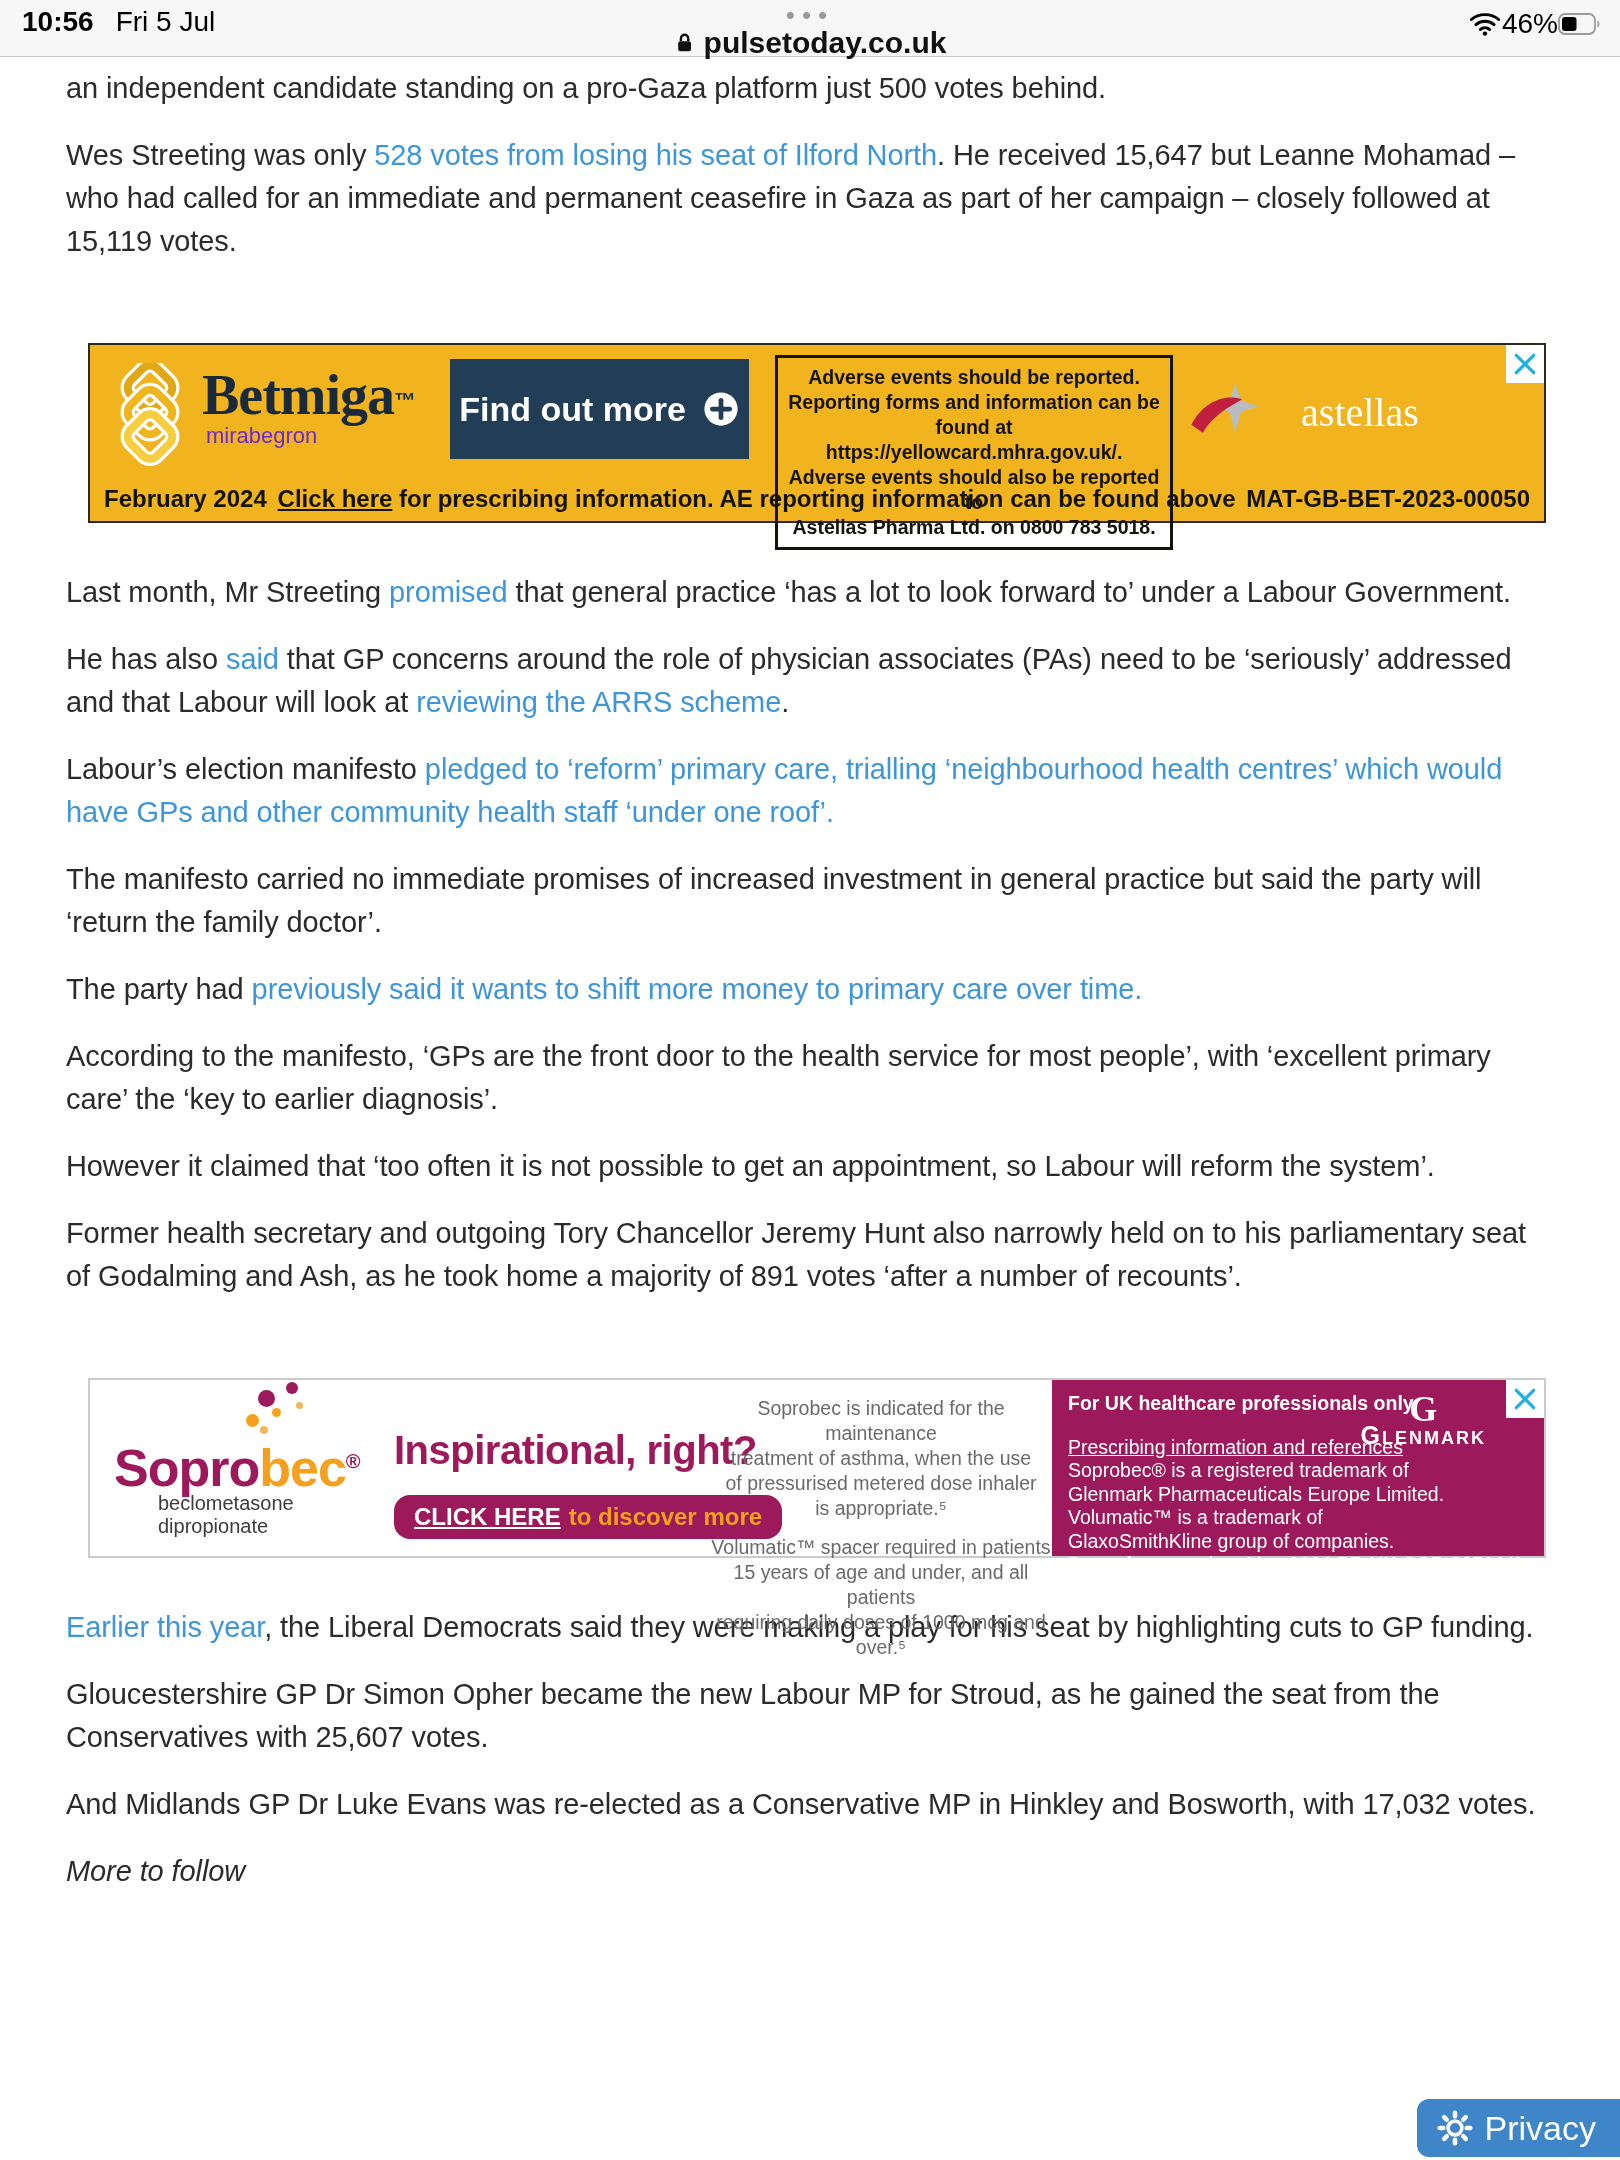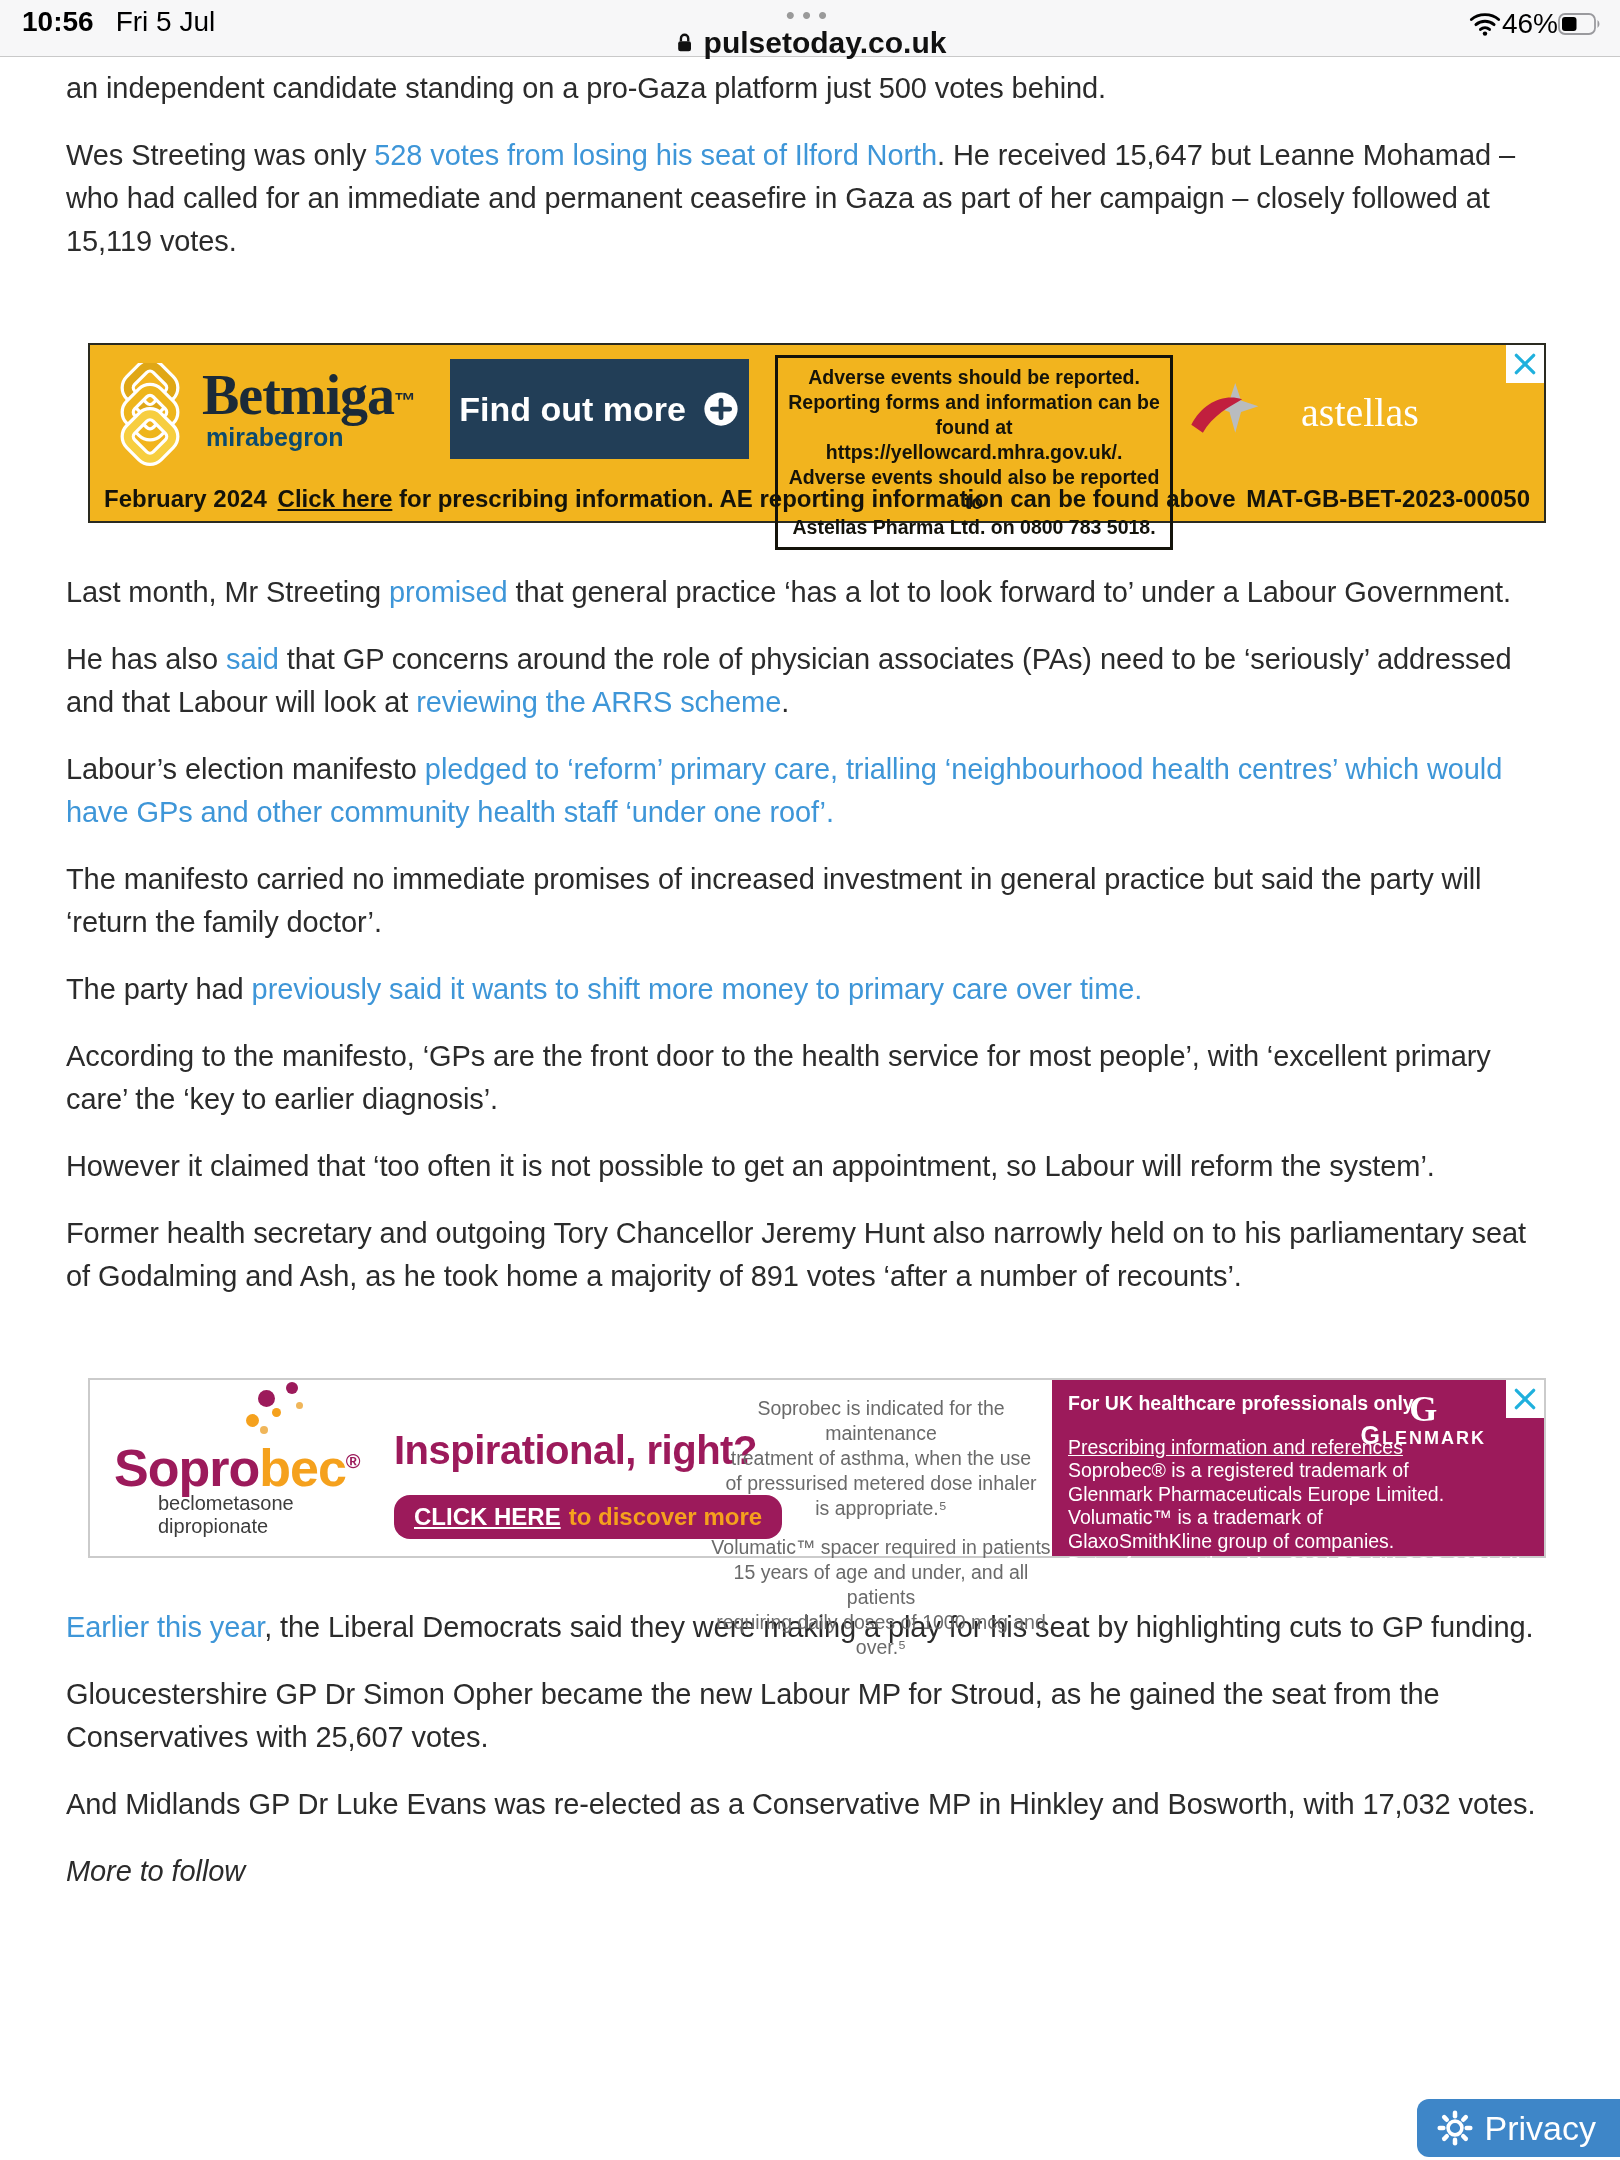--- a/index.html
+++ b/index.html
@@ -39,21 +39,21 @@
   .ad-betmiga {
     position:relative; margin:80px 8px 48px 22px; height:180px;
     background:#f2b41e; border:2px solid #2a2a20;
     padding:10px 14px 6px 14px;
   }
   .bm-main { display:flex; align-items:flex-start; }
   .bm-logo { display:flex; align-items:flex-start; margin-top:8px; }
   .bm-wordwrap { margin-left:6px; }
   .bm-word { font-family:"Liberation Serif", serif; font-size:56px; font-weight:800; color:#1b2a38; letter-spacing:-1px; }
   .bm-tm { font-size:22px; font-weight:700; color:#1b2a38; vertical-align:super; }
-  .bm-generic { font-size:25px; font-weight:700; color:#0c4a6e; margin:-4px 0 0 4px; }
+  .bm-generic { font-size:22px; font-weight:400; color:#6d28d9; margin:-4px 0 0 4px; }
   .bm-btn {
     margin:4px 0 0 34px; background:#223e57; color:#fff; width:299px; height:100px;
     display:flex; align-items:center; justify-content:center; gap:16px;
     font-size:34px; font-weight:600; cursor:pointer; flex:none;
   }
   .bm-box {
     margin-left:26px; border:3px solid #14130a; padding:7px 10px; width:398px; flex:none;
     font-size:19.5px; font-weight:700; color:#14130a; text-align:center; line-height:25px;
     white-space:pre-line;
   }

